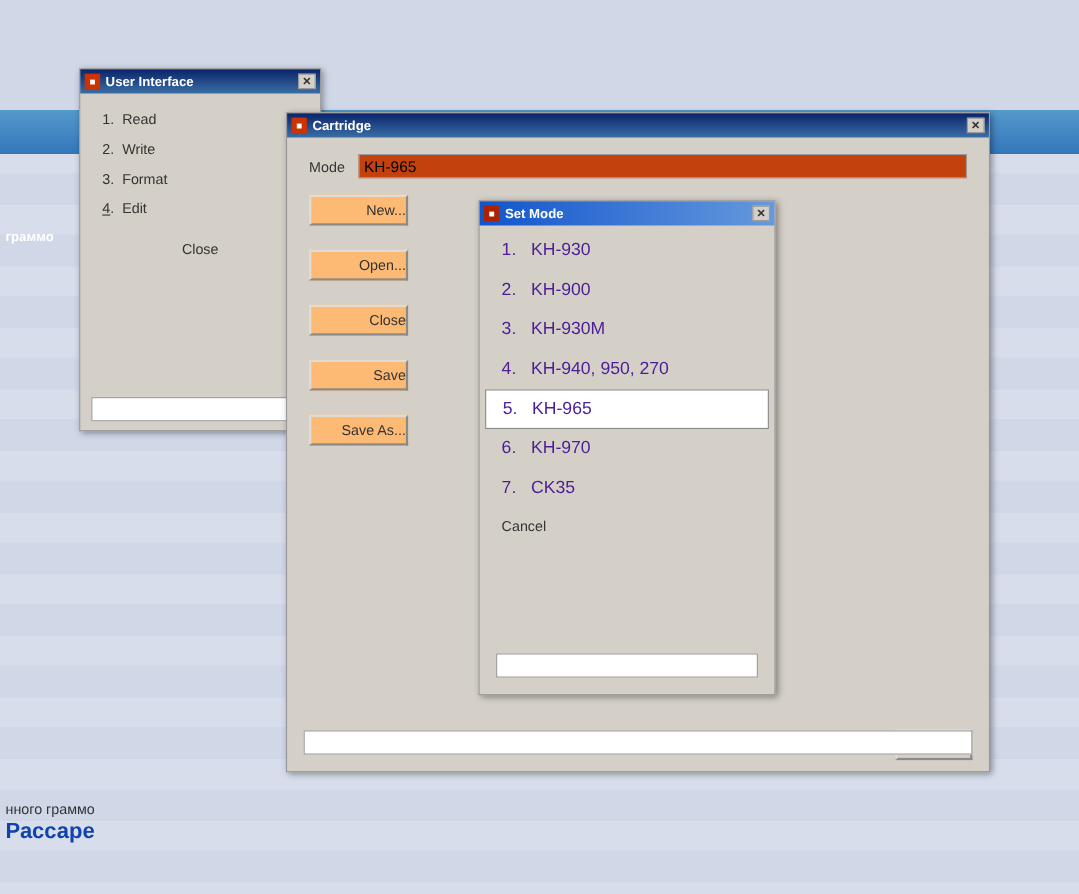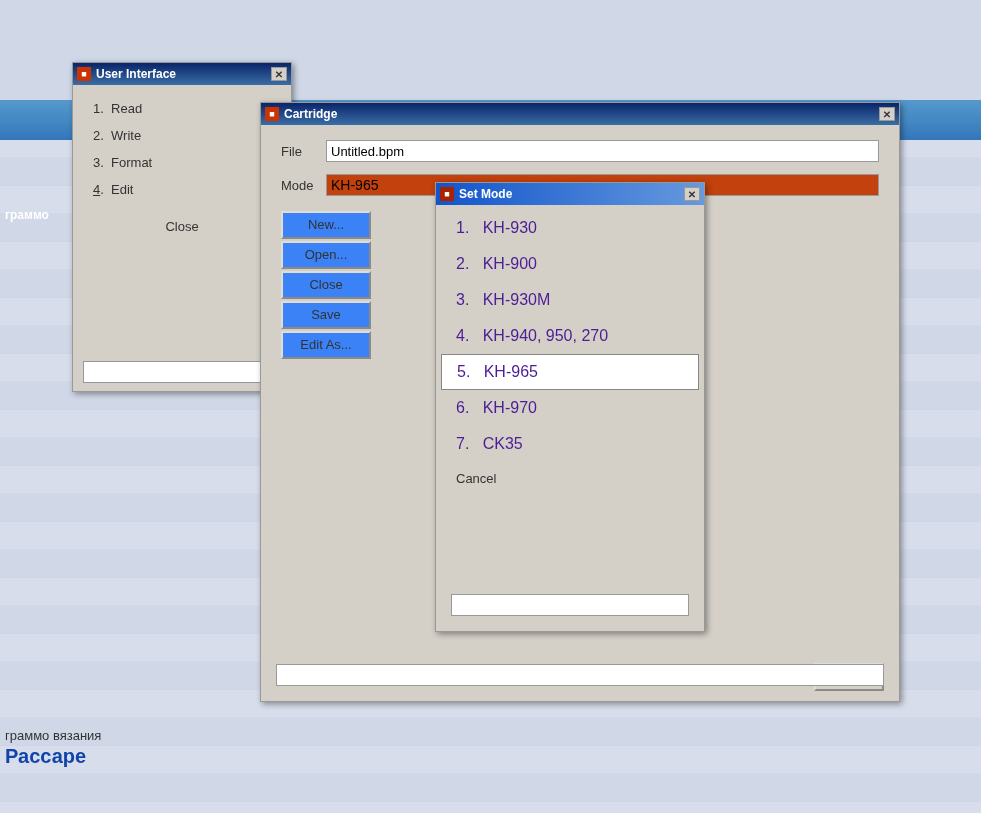--- a/index.html
+++ b/index.html
@@ -162,27 +162,27 @@
       padding: 2px 4px;
       font-size: 14px;
       display: flex;
       align-items: center;
     }
 
     .btn {
       display: block;
       width: 90px;
       height: 28px;
-      background: #3b82f6;
+      background: #fdba74;
       border: 2px outset #e0ddd8;
       font-size: 13px;
       cursor: pointer;
-      text-align: center;
+      text-align: right;
       line-height: 24px;
-      margin-bottom: 2px;
+      margin-bottom: 22px;
       color: #333;
     }
 
     .cartridge-bottom-bar {
       position: absolute;
       bottom: 15px;
       left: 15px;
       right: 15px;
       height: 22px;
       background: white;
@@ -294,21 +294,21 @@
   <div class="bg-stripe"></div>
     <div class="bg-stripe-alt"></div>
   <div class="bg-stripe"></div>
 
 </div>
 
 <div class="top-bar">
   <span class="left-text">граммо</span>
 </div>
 
-<div class="bottom-text1">граммо вязания</div>
+<div class="bottom-text1">нного граммо</div>
 <div class="bottom-text2">Рассаре</div>
 
 <div class="window user-interface-window">
   <div class="title-bar">
     <div class="title-bar-icon">■</div>
     <span>User Interface</span>
     <div class="title-bar-close">✕</div>
   </div>
   <div class="window-content">
     <div class="ui-menu-item">
@@ -329,33 +329,29 @@
 </div>
 
 <div class="window cartridge-window">
   <div class="title-bar">
     <div class="title-bar-icon">■</div>
     <span>Cartridge</span>
     <div class="title-bar-close">✕</div>
   </div>
   <div class="cartridge-content">
     <div class="form-row">
-      <div class="form-label">File</div>
-      <input class="form-input" type="text" value="Untitled.bpm" style="">
-    </div>
-    <div class="form-row">
       <div class="form-label">Mode</div>
       <div class="mode-value">KH-965</div>
     </div>
     <div style="margin-top: 15px;">
       <button class="btn">New...</button>
       <button class="btn">Open...</button>
       <button class="btn">Close</button>
       <button class="btn">Save</button>
-      <button class="btn">Edit As...</button>
+      <button class="btn">Save As...</button>
     </div>
   </div>
   <button class="exit-btn">Exit</button>
   <div class="cartridge-bottom-bar"></div>
 </div>
 
 <div class="window set-mode-window">
   <div class="title-bar set-mode-title">
     <div class="title-bar-icon" style="background:#aa2200;">■</div>
     <span>Set Mode</span>

